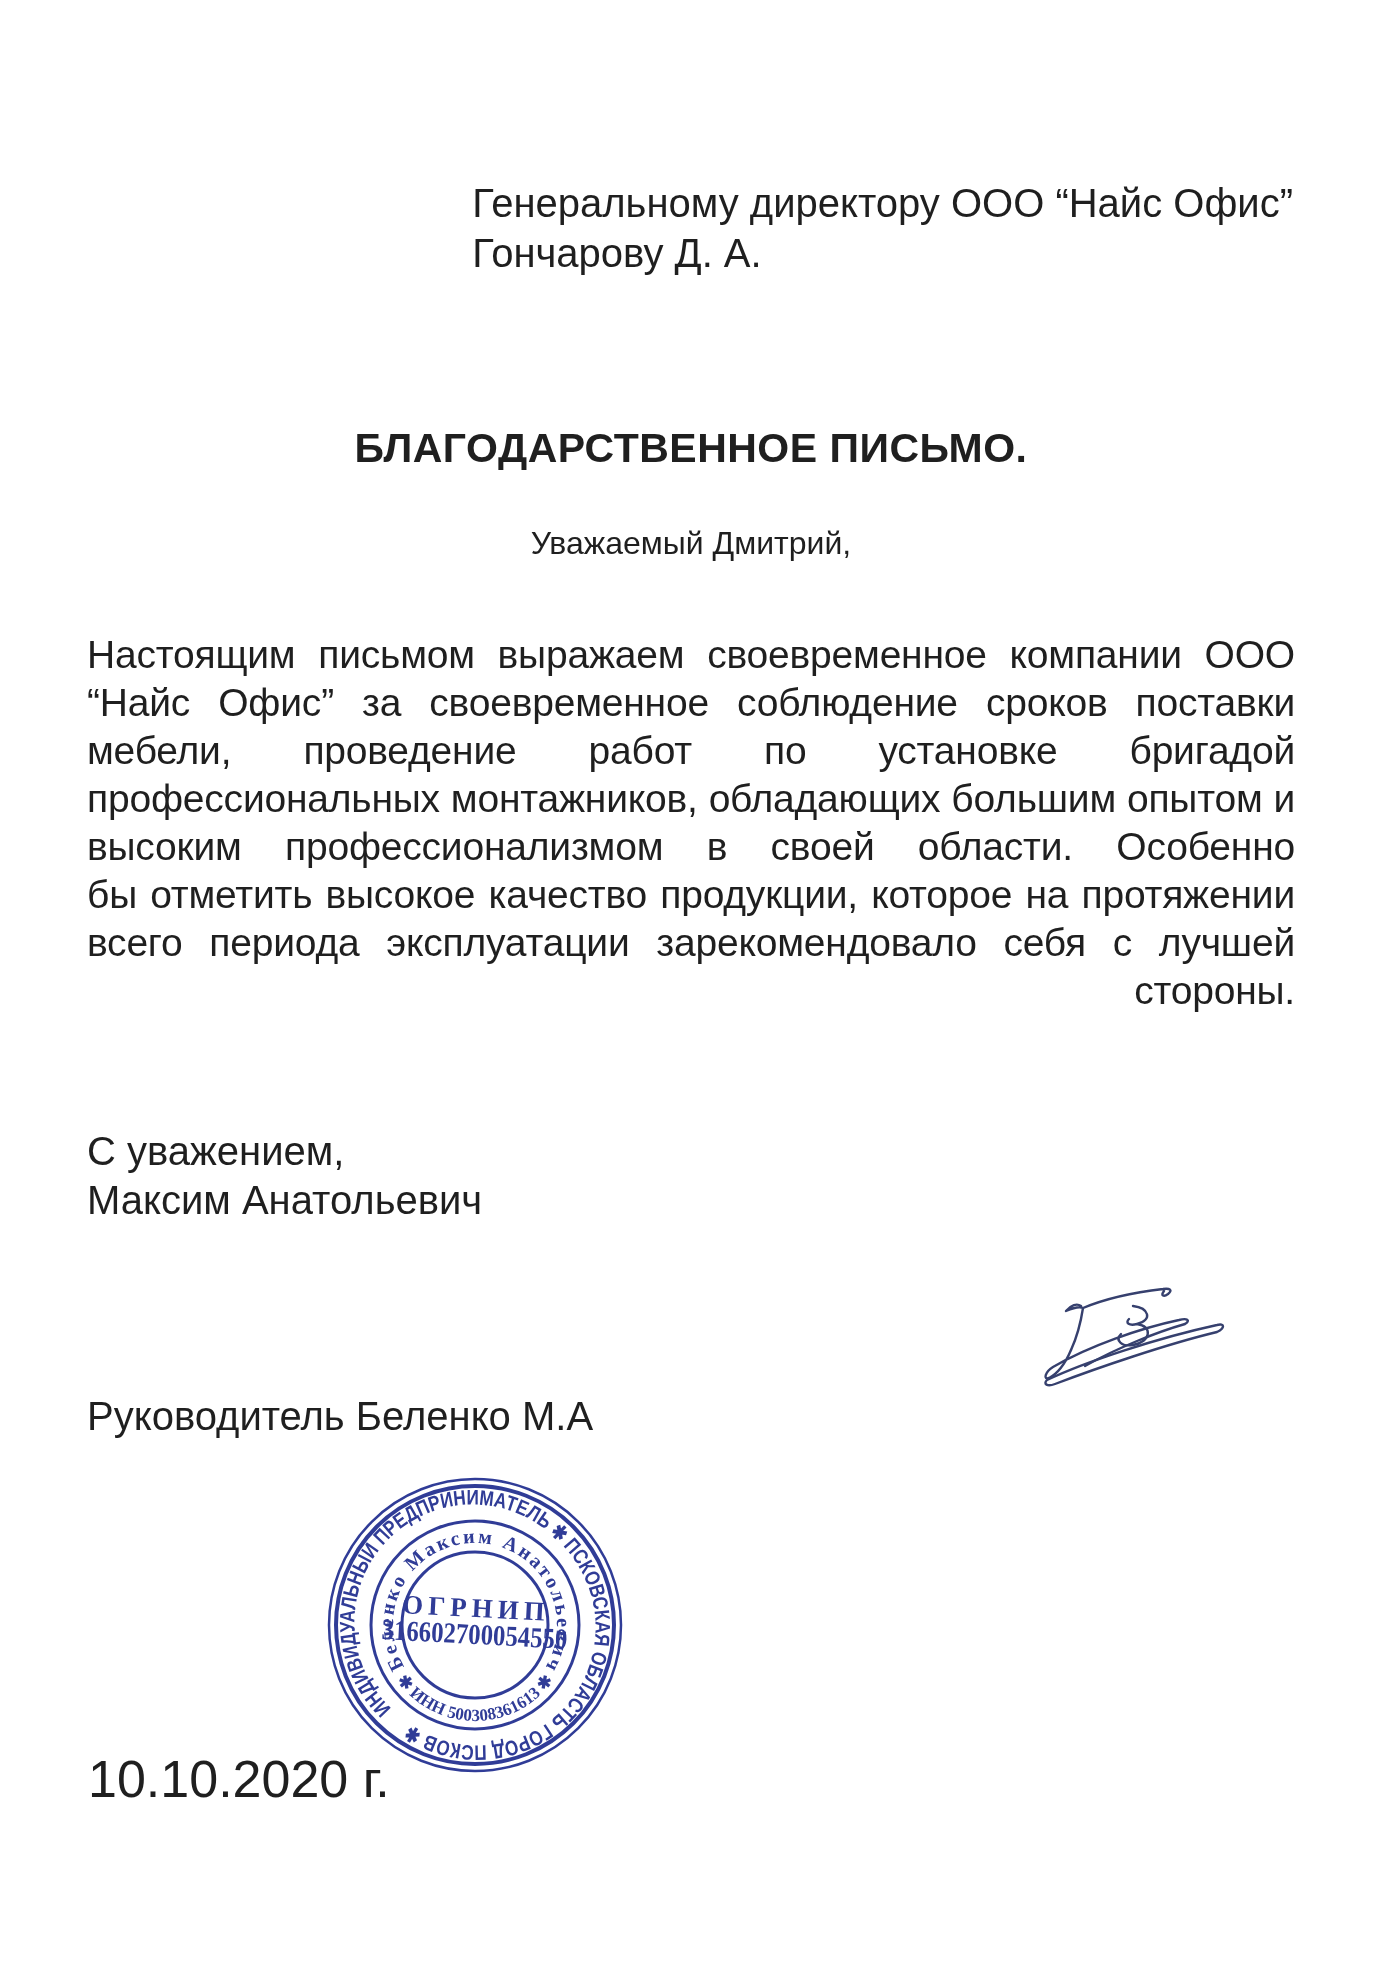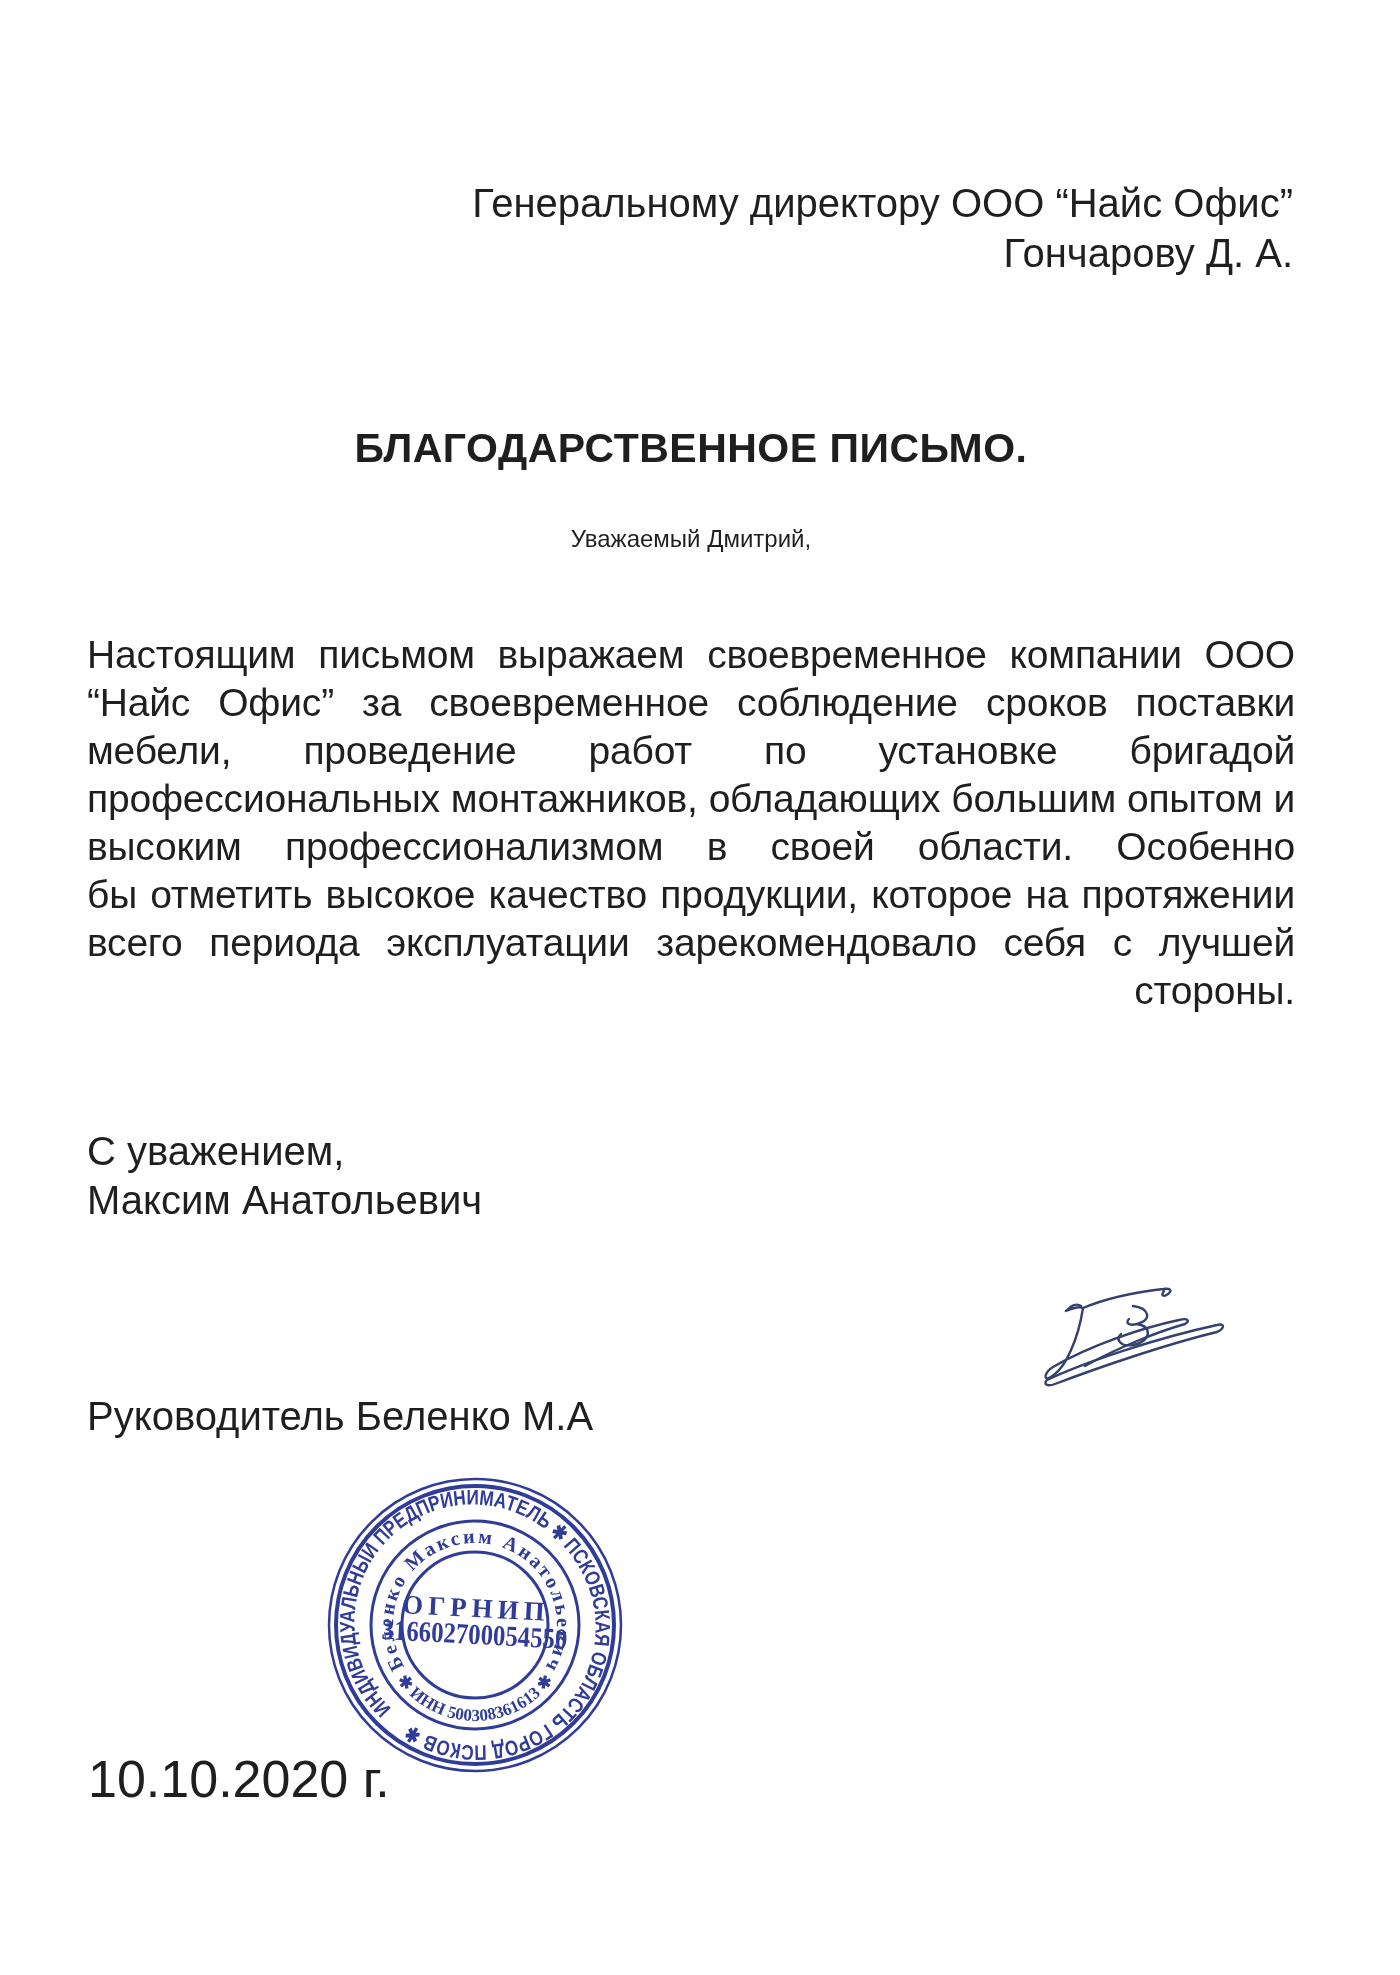--- a/index.html
+++ b/index.html
@@ -1,30 +1,30 @@
 <!DOCTYPE html>
 <html><head>
 <meta charset="utf-8">
 <style>
   html,body { margin:0; padding:0; background:#ffffff; }
   .page {
     position:relative; width:1400px; height:1975px; background:#ffffff;
     font-family:"Liberation Sans", sans-serif; color:#1f1f1f; overflow:hidden;
   }
   .recipient {
-    position:absolute; top:178px; right:107px; text-align:right;
+    position:absolute; top:178px; right:107px; text-align:left;
     font-size:40px; line-height:50px; white-space:nowrap;
   }
   .title {
     position:absolute; top:425px; left:87px; width:1208px; text-align:center;
     font-size:41px; font-weight:bold; letter-spacing:0.5px; white-space:nowrap;
   }
   .greeting {
     position:absolute; top:525px; left:87px; width:1208px; text-align:center;
-    font-size:24px; white-space:nowrap;
+    font-size:32px; white-space:nowrap;
   }
   .body-par {
     position:absolute; top:631px; left:87px; width:1208px;
     font-size:39px; letter-spacing:-0.2px;
   }
   .bline { height:48px; line-height:48px; text-align:justify; overflow:hidden; }
   .bline::after { content:""; display:inline-block; width:100%; height:0; }
   .bline.last { text-align:right; }
   .bline.last::after { content:none; }
   .signoff {

